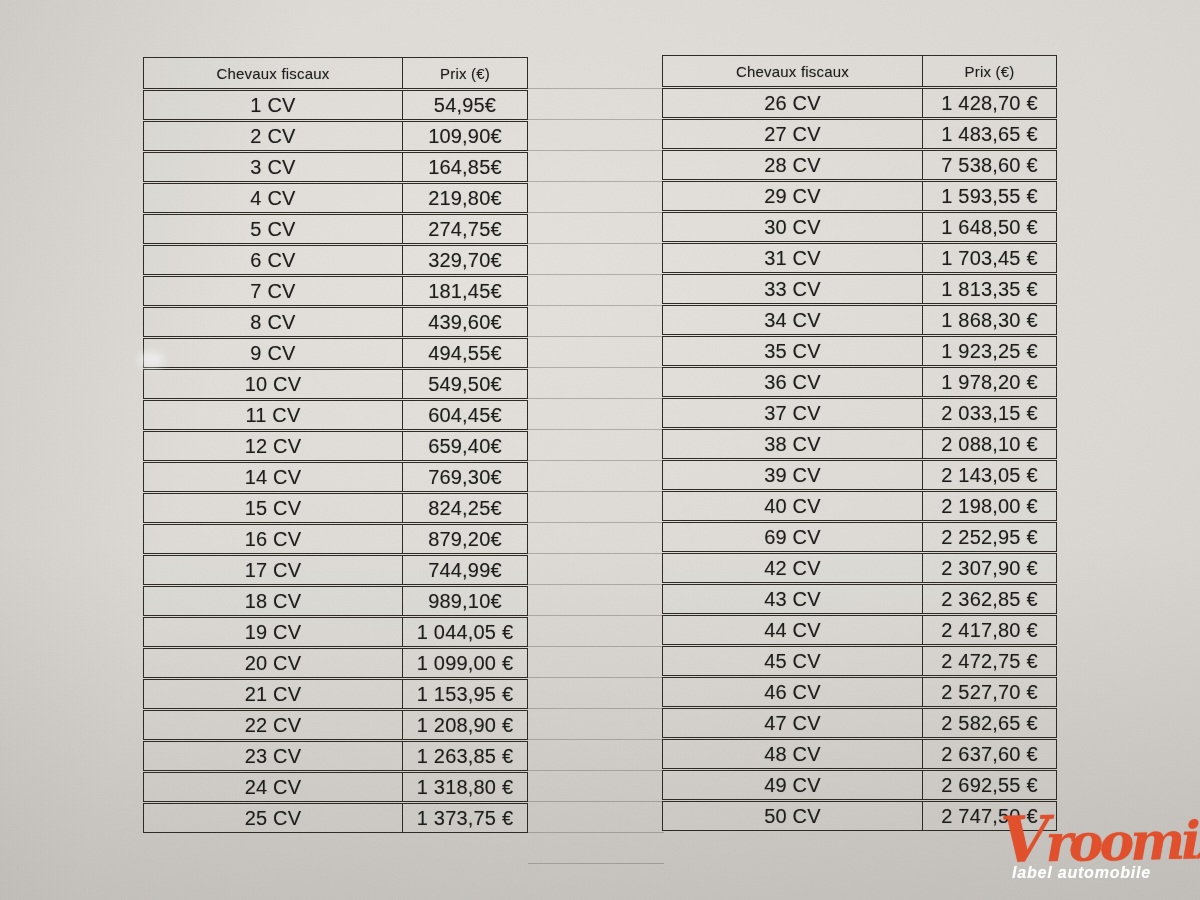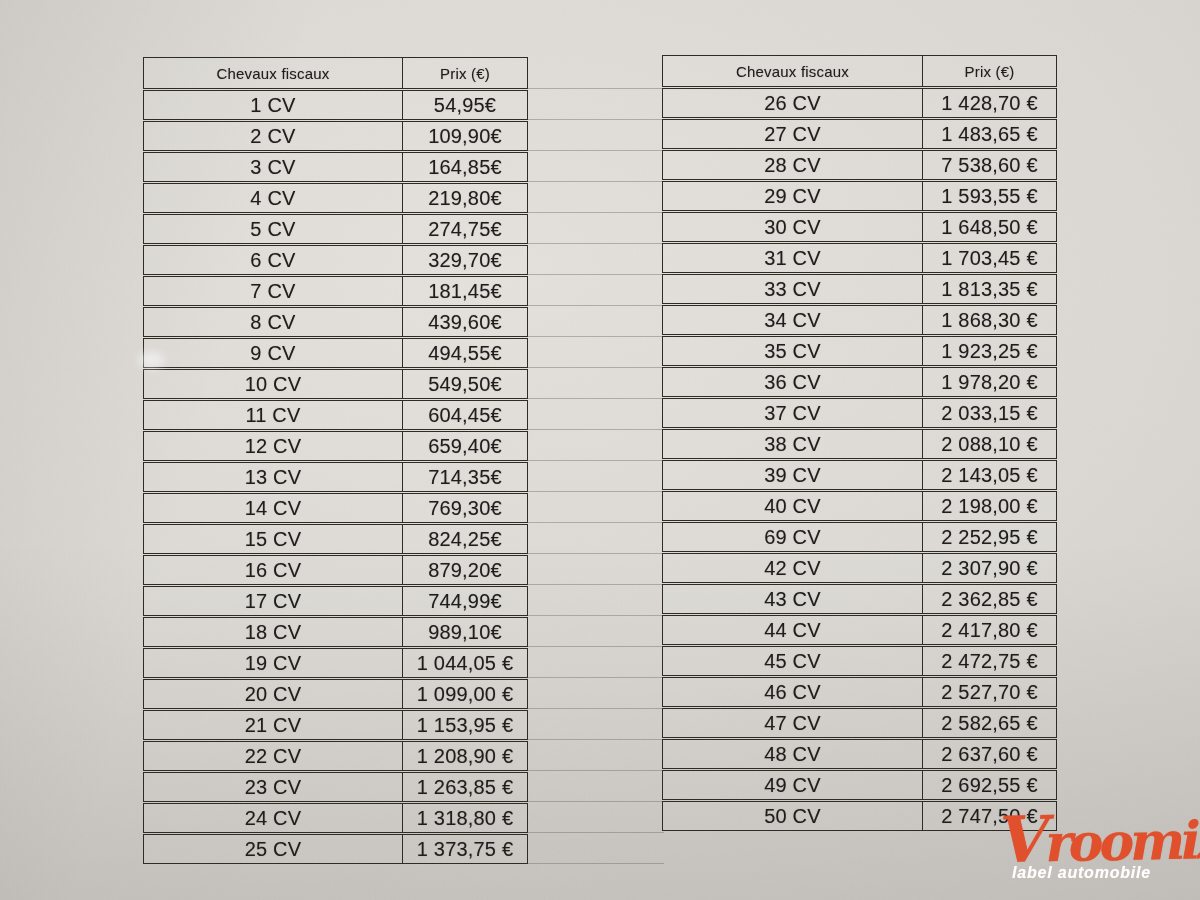--- a/index.html
+++ b/index.html
@@ -162,24 +162,20 @@
       </div>
       <div class="row">
         <div class="cell cv">11 CV</div>
         <div class="cell price">604,45€</div>
       </div>
       <div class="row">
         <div class="cell cv">12 CV</div>
         <div class="cell price">659,40€</div>
       </div>
       <div class="row">
-        <div class="cell cv">13 CV</div>
-        <div class="cell price">714,35€</div>
-      </div>
-      <div class="row">
         <div class="cell cv">14 CV</div>
         <div class="cell price">769,30€</div>
       </div>
       <div class="row">
         <div class="cell cv">15 CV</div>
         <div class="cell price">824,25€</div>
       </div>
       <div class="row">
         <div class="cell cv">16 CV</div>
         <div class="cell price">879,20€</div>

